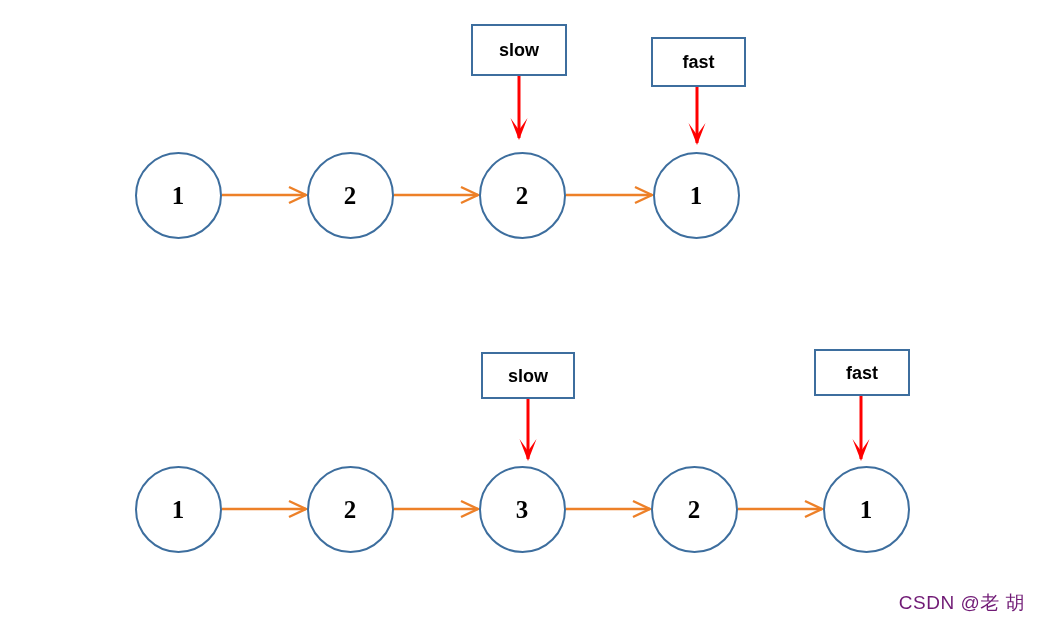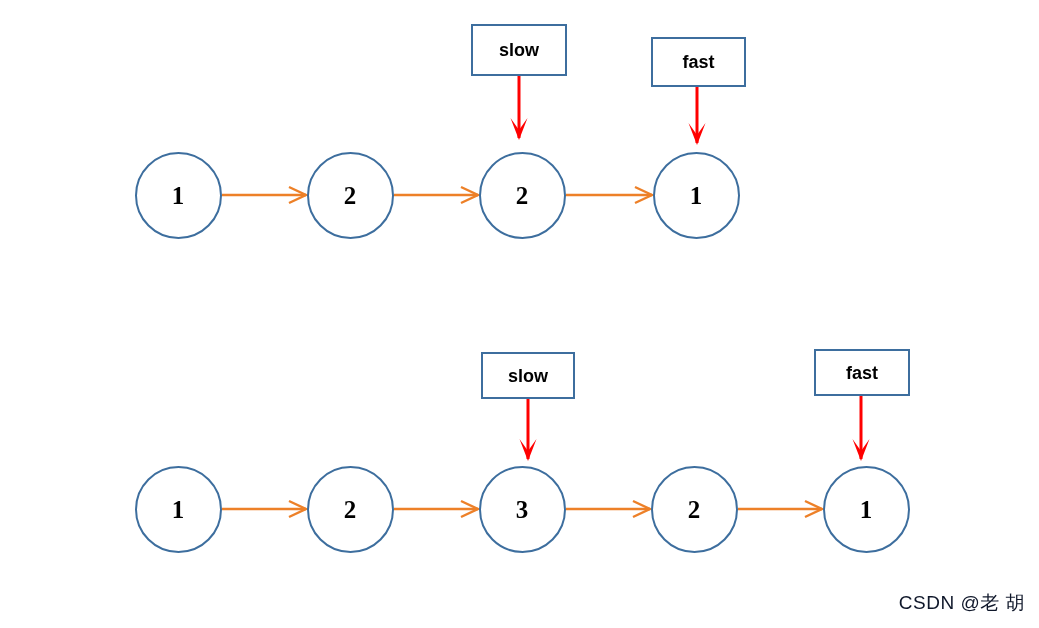--- a/index.html
+++ b/index.html
@@ -177,14 +177,14 @@
     </div>
     <div class="ptr-box" style="left: 814px; top: 349px; width: 96px; height: 47px; border-color: rgb(61, 110, 158);">
       <span class="ptr-label">fast</span>
     </div>
     <div class="ptr-arrow" style="left: 848px; top: 396px; width: 26px; height: 65px;">
       <svg width="26" height="65" viewBox="0 0 26 65">
         <line x1="13" y1="0" x2="13" y2="63" stroke="#ff0000" stroke-width="3"></line>
         <path d="M 4.5 43 L 13 65 L 21.5 43 L 13 55 Z" fill="#ff0000"></path>
       </svg>
     </div>
-    <div class="watermark" style="color: #0f172a;">CSDN @老 胡</div>
+    <div class="watermark" style="color: #701a75;">CSDN @老 胡</div>
   </div>
 
 </body></html>

